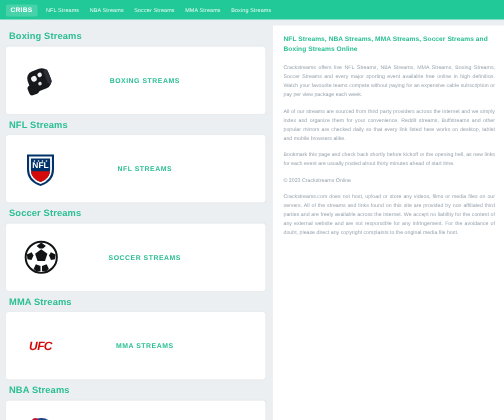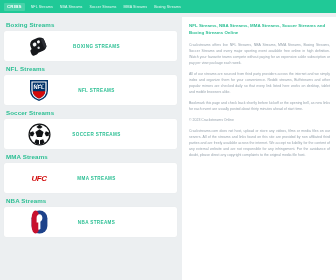--- a/index.html
+++ b/index.html
@@ -65,24 +65,24 @@
   .section-title {
     font-size: 6.2px;
     font-weight: bold;
     color: #2bbf93;
     margin: 2px 0 3px 2px;
     letter-spacing: 0.1px;
   }
   .card {
     background: #ffffff;
     border-radius: 2px;
-    height: 30px;
+    height: 45px;
     display: flex;
     align-items: center;
-    padding: 0 20px;
+    padding: 0 8px;
     box-shadow: 0 0 1px rgba(0,0,0,0.06);
   }
   .card-logo {
     width: 30px; height: 26px;
     display: flex; align-items: center; justify-content: center;
     flex: 0 0 auto;
   }
   .card-label {
     flex: 1;
     text-align: center;

